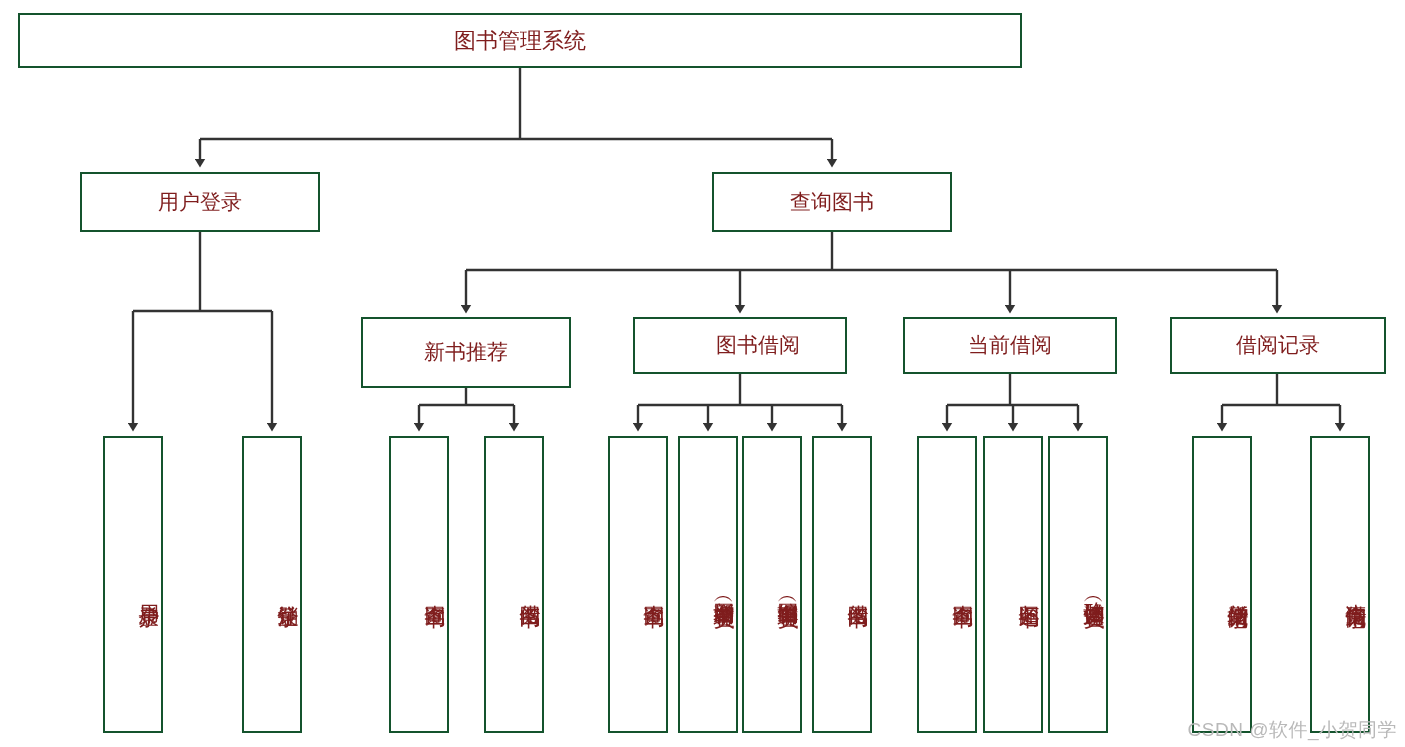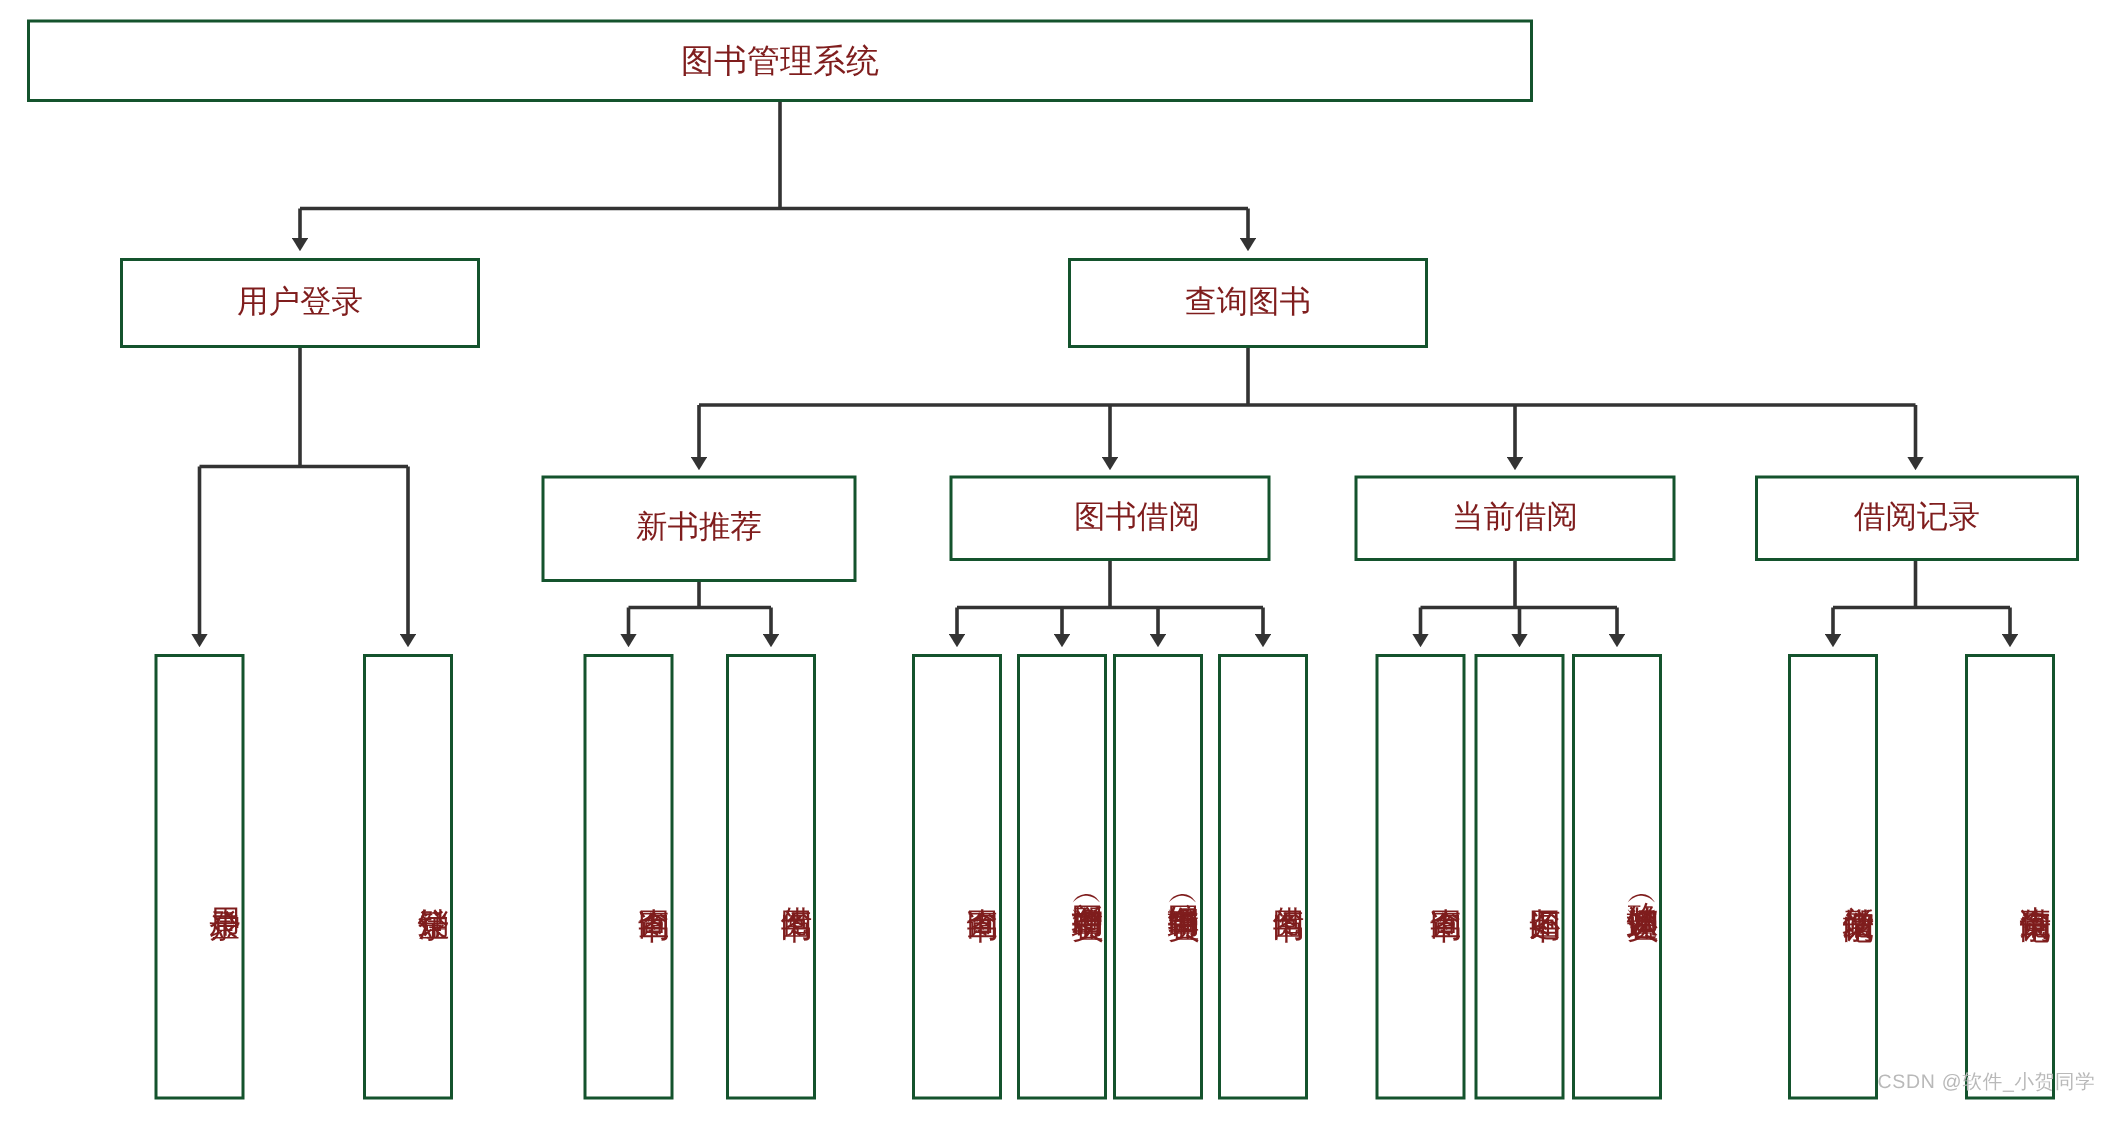--- a/index.html
+++ b/index.html
@@ -55,22 +55,22 @@
   .node-v .node-label {
     writing-mode: vertical-rl;
     text-orientation: upright;
   }
   .node-label {
     display: block;
   }
   #watermark {
     position: absolute;
     right: 8px;
-    bottom: 17px;
-    font-size: 13px;
+    bottom: 4px;
+    font-size: 19px;
     color: #b9b9b9;
     letter-spacing: 0.5px;
     white-space: nowrap;
   }
 </style>
 </head>
 <body>
 
 <div id="diagram-root">
 

